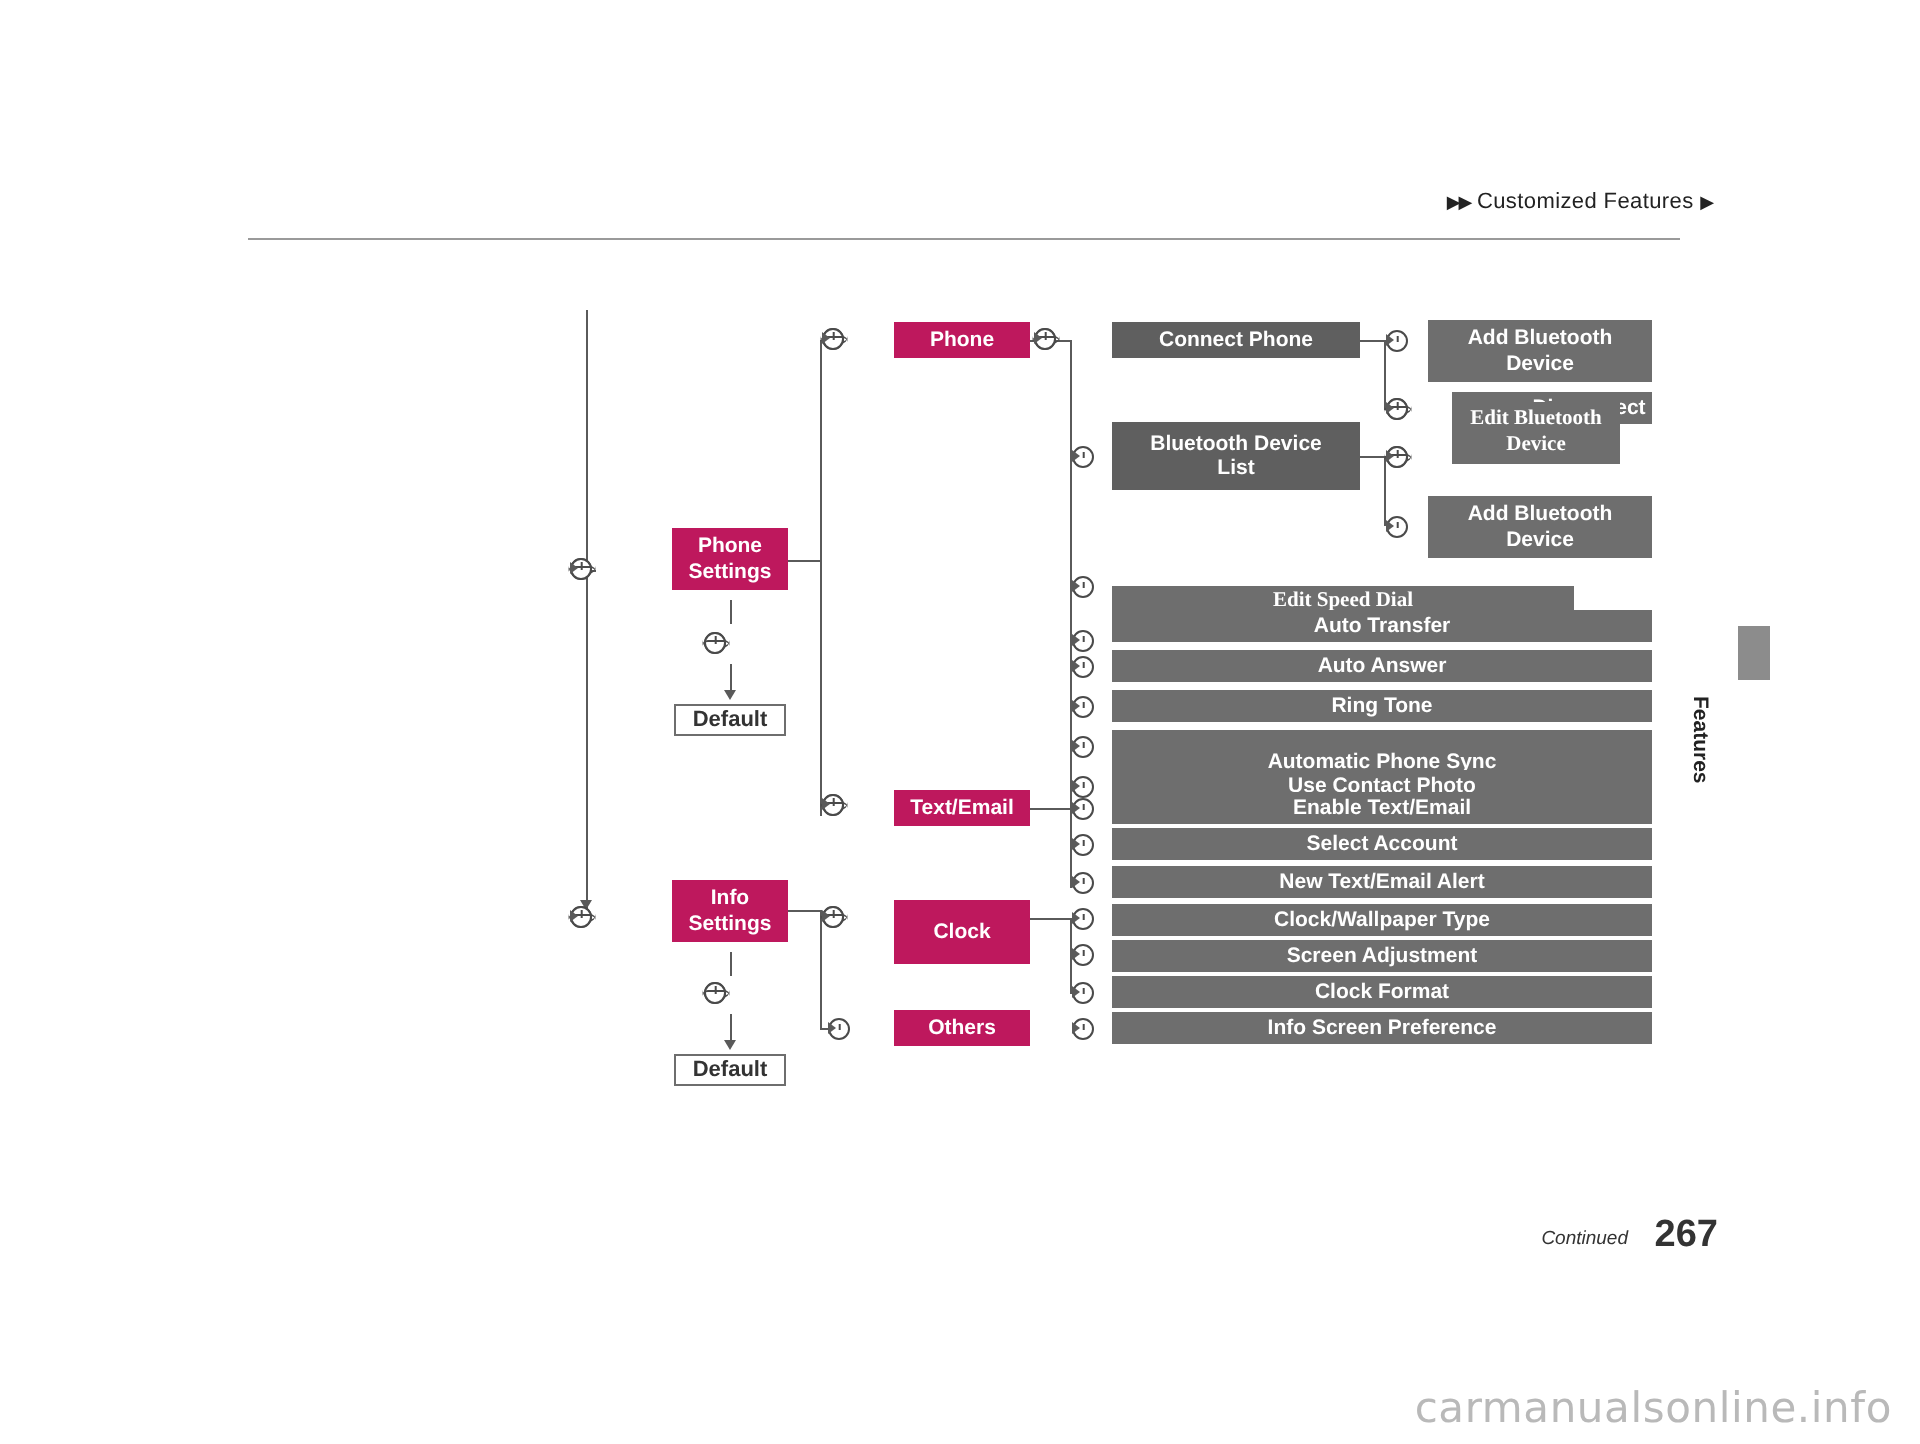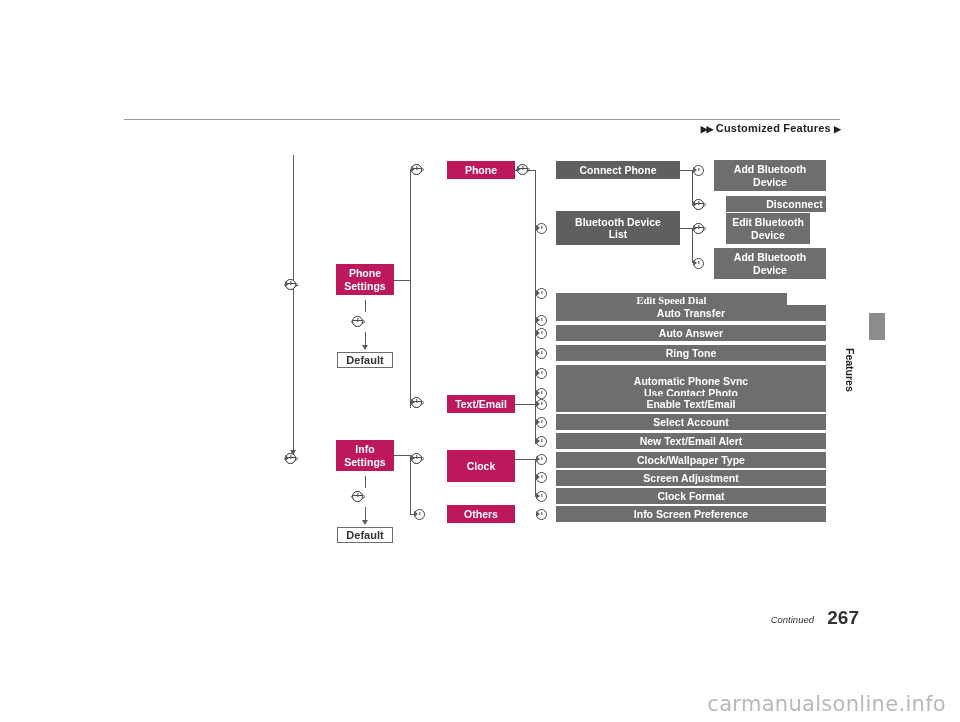--- a/index.html
+++ b/index.html
@@ -24,28 +24,27 @@
   .header-rule {
     position: absolute;
     left: 124px;
     top: 119px;
     width: 716px;
     height: 1px;
     background: #9a9a9a;
   }
   .header-title {
     position: absolute;
-    right: 120px;
+    right: 104px;
     top: 95px;
     font-size: 11px;
-    font-weight: bold;
+    font-weight: normal;
     color: #222;
     letter-spacing: 0.2px;
     white-space: nowrap;
-    margin-top: 27px;
   }
   .header-title .arrow {
     font-size: 9px;
     color: #222;
     letter-spacing: -1px;
   }
 
   
   .side-tab {
     position: absolute;
@@ -337,21 +336,21 @@
   <div class="box" style="left:726px; top:196px; width:100px; height:16px;padding-left:40px;">Disconnect</div>
 
   <div class="ln lnv" style="left:692px; top:228px; height:35px;"></div>
   <div class="ln lnh" style="left:680px; top:228px; width:12px;"></div>
 
   <div class="icon-group" style="left:693px; top:222px;">
     <span class="knob"></span>
     <span class="knob push"></span>
     <span class="mini-arrow"></span>
   </div>
-  <div class="box" style="left:726px; top:213px; width:84px; height:31px; white-space:pre-line;">Edit Bluetooth
+  <div class="box" style="left:726px; top:201px; width:84px; height:31px; white-space:pre-line;font-family:Liberation Serif, serif;">Edit Bluetooth
 Device</div>
 
   <div class="icon-group" style="left:693px; top:257px;">
     <span class="knob plain"></span>
     <span class="mini-arrow"></span>
   </div>
   <div class="box" style="left:714px; top:248px; width:112px; height:31px; white-space:pre-line;">Add Bluetooth
 Device</div>
 
   <div class="ln lnh" style="left:535px; top:293px; width:4px;"></div>

